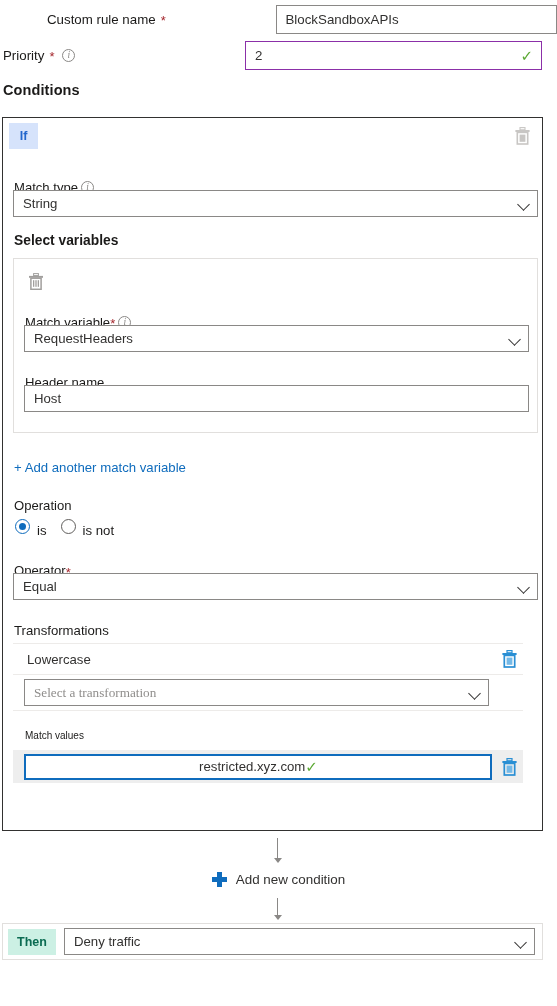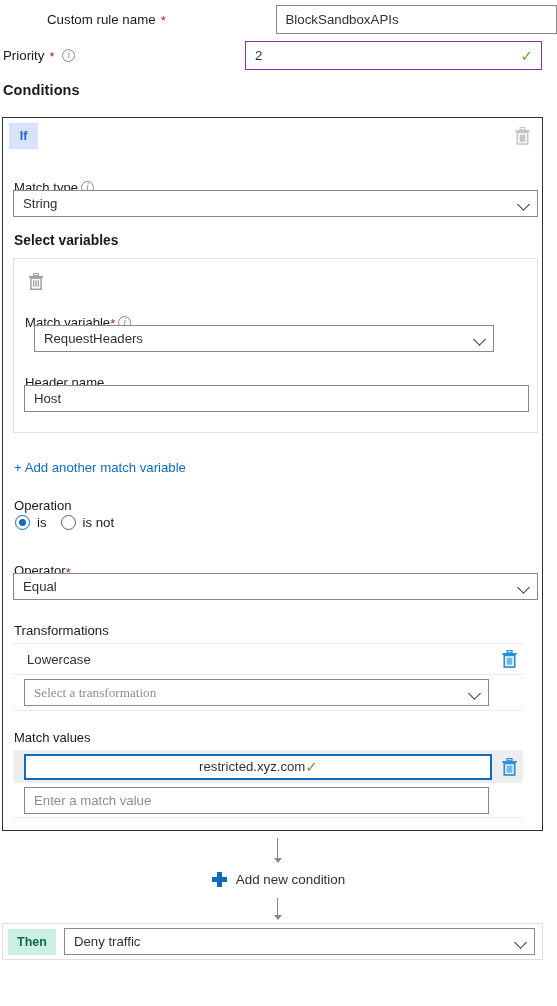--- a/index.html
+++ b/index.html
@@ -195,21 +195,21 @@
     position: absolute;
     left: 11px;
     top: 11px;
     width: 22px;
     height: 22px;
     display: flex;
     align-items: center;
     justify-content: center;
   }
   #mv-label { position: absolute; left: 11px; top: 56px; }
-  #mv-combo { position: absolute; left: 10px; top: 66px; width: 460px; margin-left: 10px; }
+  #mv-combo { position: absolute; left: 10px; top: 66px; width: 505px; }
   #hdr-label { position: absolute; left: 11px; top: 116px; flex-direction: column; }
   #hdr-input {
     position: absolute;
     left: 10px;
     top: 126px;
     width: 505px;
     height: 27px;
     border: 1px solid #8a8886;
     background: #fff;
     display: flex;
@@ -259,21 +259,21 @@
     content: "";
     position: absolute;
     left: 50%;
     top: 50%;
     width: 7px;
     height: 7px;
     margin: -3.5px 0 0 -3.5px;
     border-radius: 50%;
     background: #0f6cbd;
   }
-  .radio-txt { font-size: 13.2px; color: #1b1a19; }
+  .radio-txt { font-size: 13.2px; color: #1b1a19; margin-top: 8px; }
 
   #operator-label { position: absolute; left: 11px; top: 445px; align-items: flex-end; }
   #operator-combo { position: absolute; left: 10px; top: 455px; width: 525px; }
 
   #transform-title {
     position: absolute;
     left: 11px;
     top: 505px;
     font-size: 13.2px;
     color: #1b1a19;
@@ -298,23 +298,23 @@
     height: 36px;
     display: flex;
     align-items: center;
     border-bottom: 1px solid #edebe9;
     padding-left: 11px;
   }
   #tf-select { width: 465px; font-family: Liberation Serif, serif; }
 
   #match-values-title {
     position: absolute;
-    left: 11px;
+    left: 22px;
     top: 612px;
-    font-size: 13px;
+    font-size: 10px;
     color: #1b1a19;
   }
   .mval-list {
     position: absolute;
     left: 10px;
     top: 632px;
     width: 510px;
   }
   .mval-row-active {
     height: 33px;
@@ -566,25 +566,20 @@
       </div>
       <span>
         <svg class="tr" width="17" height="18" viewBox="0 0 17 18">
           <rect x="6" y="0.6" width="5" height="2.2" fill="none" stroke="#2a8fd4" stroke-width="1.2"></rect>
           <rect x="1.4" y="3" width="14.2" height="2" fill="#2a8fd4"></rect>
           <rect x="3.3" y="5.4" width="10.4" height="11.6" fill="none" stroke="#2a8fd4" stroke-width="1.7"></rect>
           <rect x="5.6" y="7.6" width="5.8" height="7.2" fill="#74b9e7"></rect>
         </svg>
       </span>
     </div>
-    <div class="mval-row-empty">
-      <div class="mval-input-empty" title="Enter a match value">
-        <span>Enter a match value</span>
-      </div>
-    </div>
   </div>
 
 </div>
 
 <div class="arrow" id="arrow-1">
   <div class="stem"></div>
   <div class="head"></div>
 </div>
 
 <div id="add-condition">

